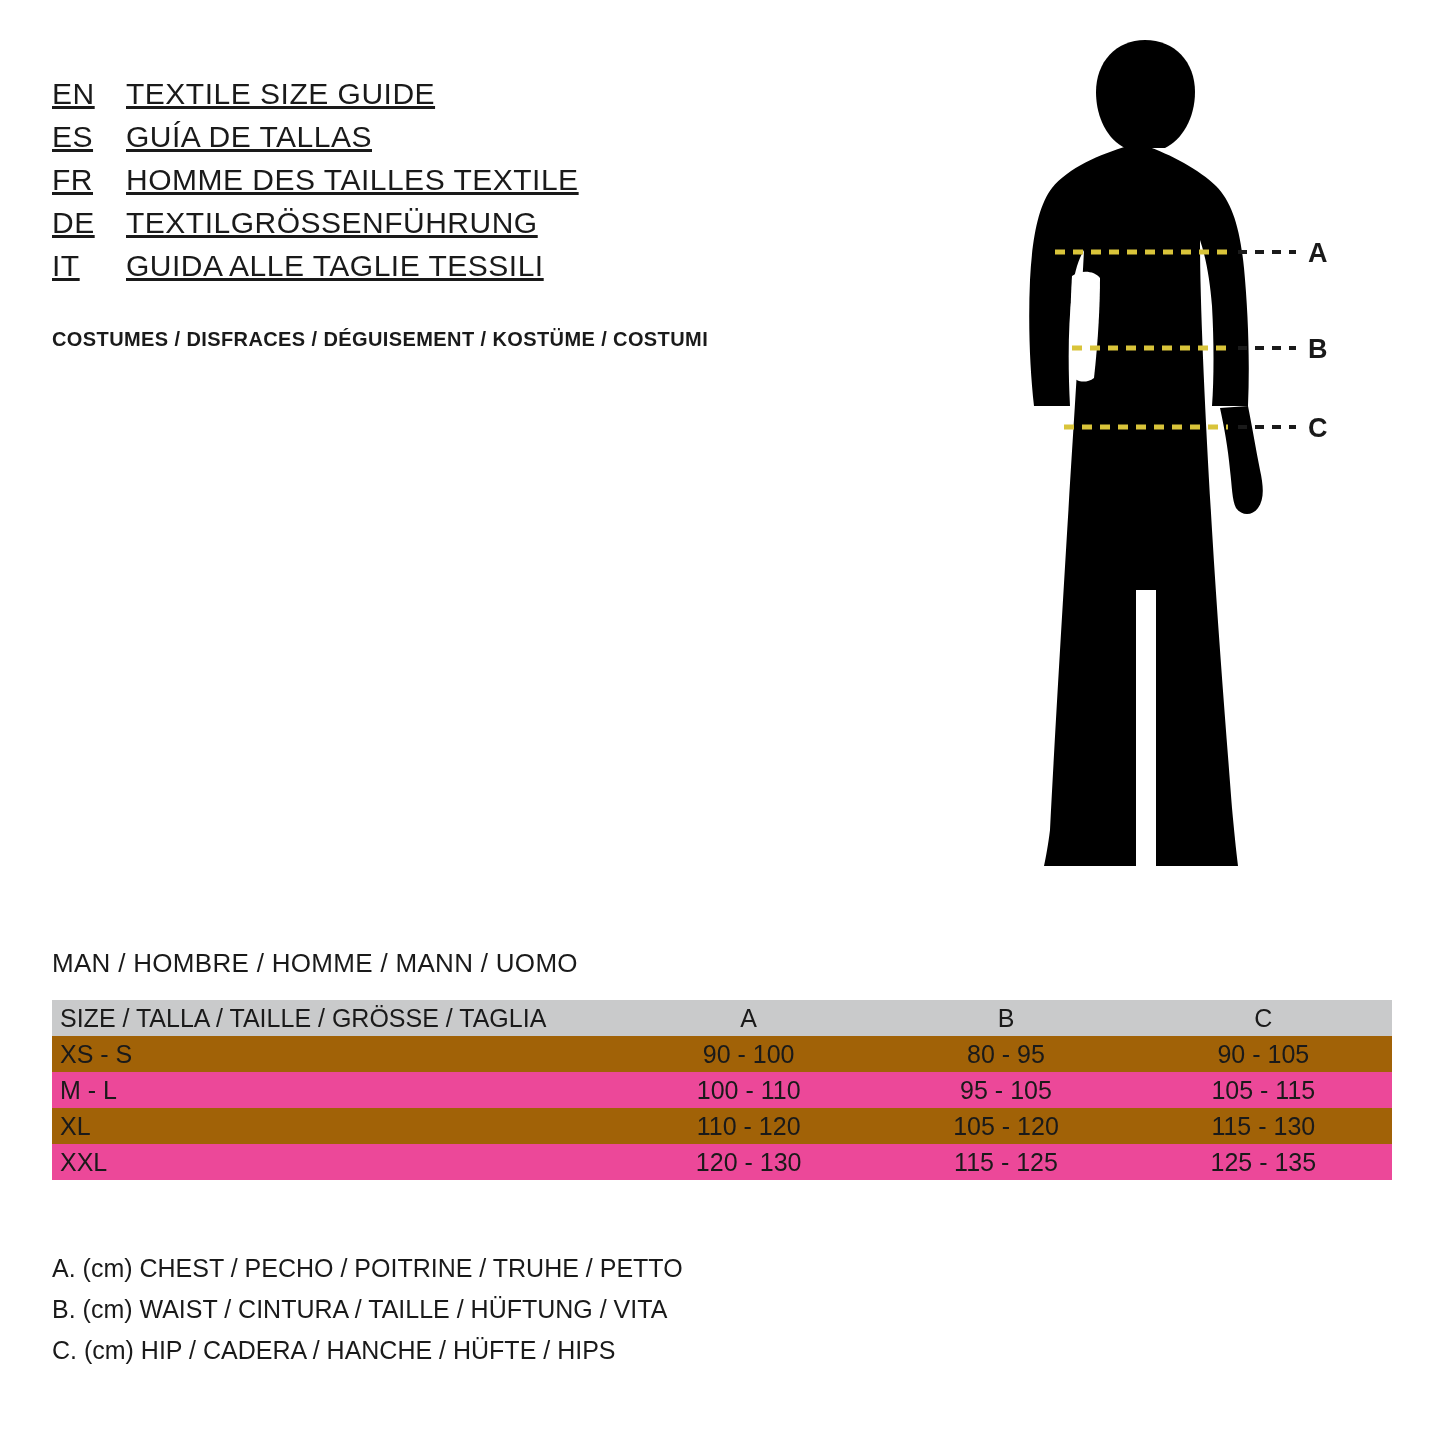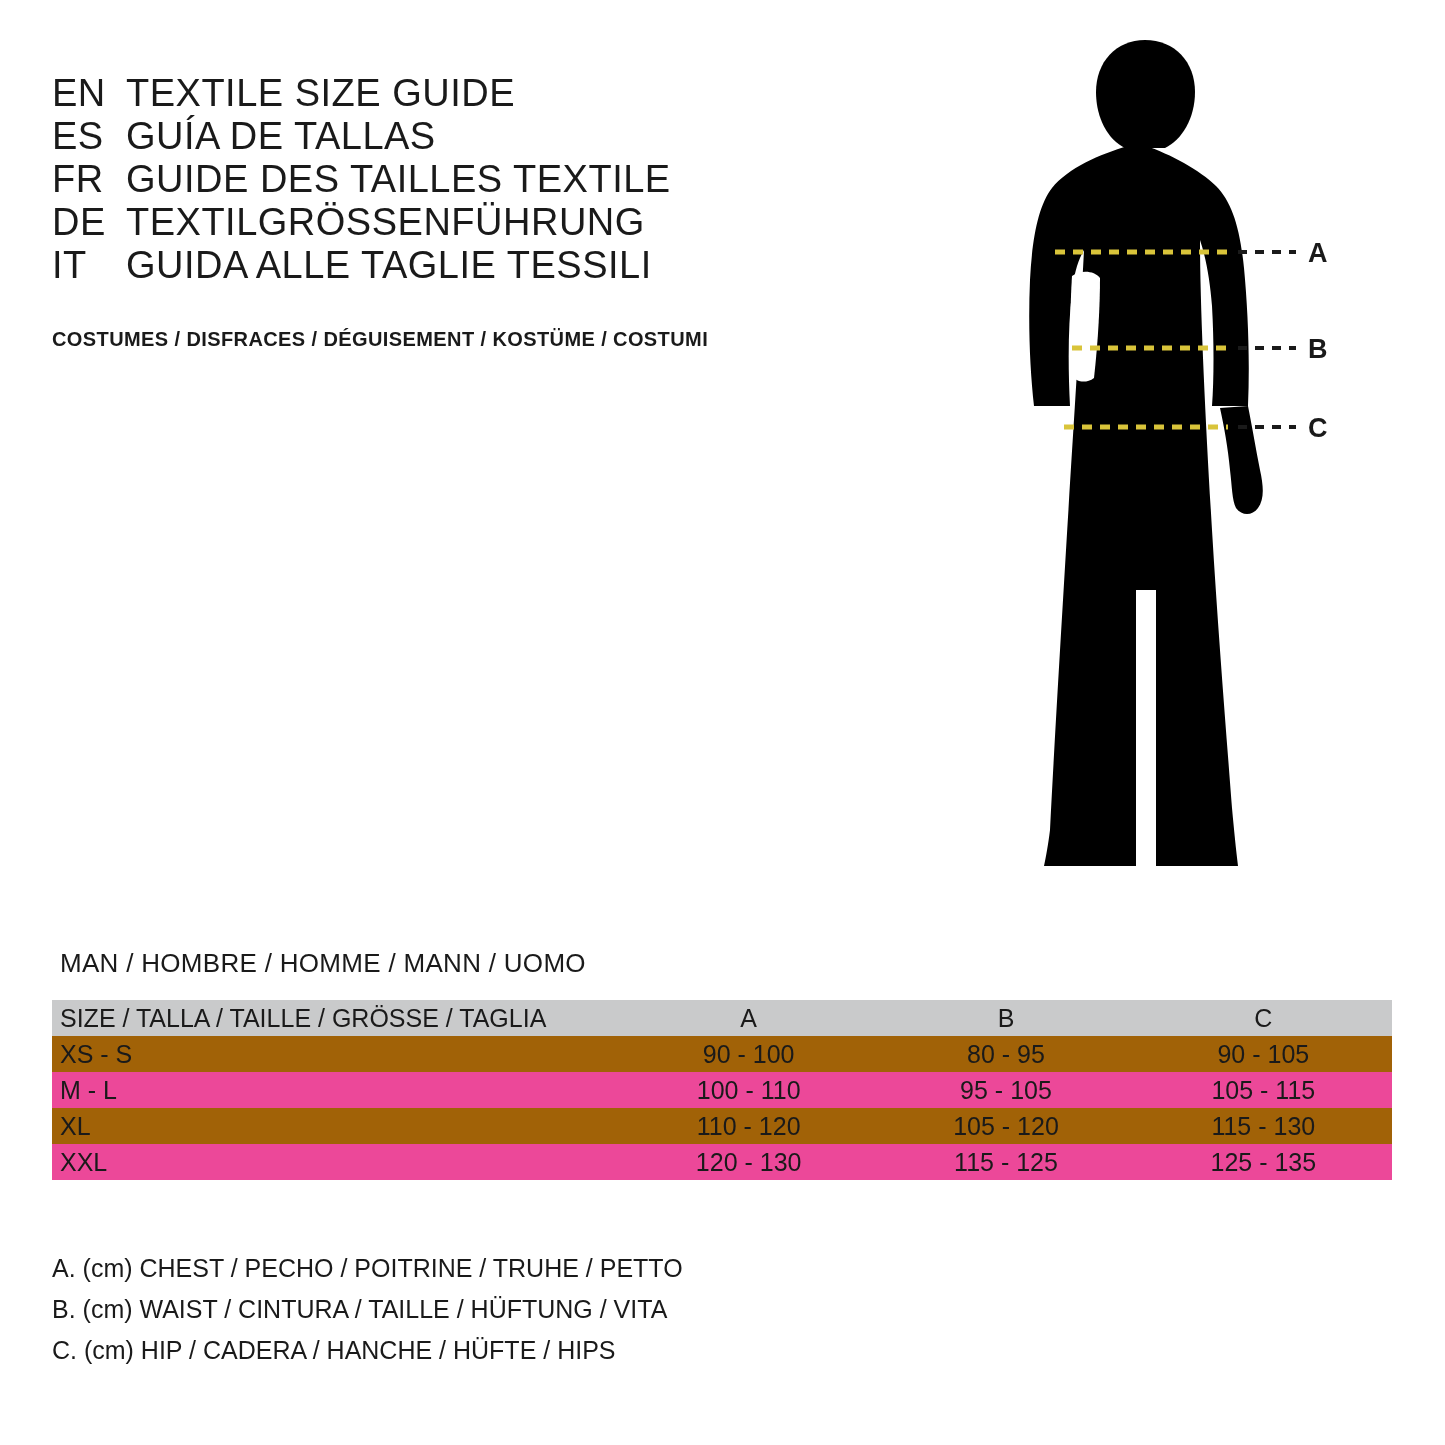--- a/index.html
+++ b/index.html
@@ -19,25 +19,26 @@
   
   .lang-block {
     position: absolute;
     left: 52px;
     top: 72px;
     width: 900px;
   }
   .lang-row {
     display: flex;
     align-items: baseline;
-    font-size: 38px;
+    font-size: 30px;
     letter-spacing: 0.5px;
     line-height: 43px;
     color: #1a1a1a;
     white-space: nowrap;
+    text-decoration: underline;
   }
   .lang-code {
     width: 74px;
     flex: 0 0 74px;
   }
   .lang-text { flex: 1 1 auto; }
 
   .costumes-line {
     position: absolute;
     left: 52px;
@@ -69,21 +70,20 @@
   }
 
   
   .table-title {
     position: absolute;
     left: 52px;
     top: 948px;
     font-size: 26px;
     letter-spacing: 0.3px;
     color: #1a1a1a;
-    margin-left: 8px;
   }
   table.size-table {
     position: absolute;
     left: 52px;
     top: 1000px;
     width: 1340px;
     border-collapse: collapse;
     font-size: 25px;
     color: #1a1a1a;
   }
@@ -122,21 +122,21 @@
   <div class="lang-row">
     <span class="lang-code">EN</span>
     <span class="lang-text">TEXTILE SIZE GUIDE</span>
   </div>
   <div class="lang-row">
     <span class="lang-code">ES</span>
     <span class="lang-text">GUÍA DE TALLAS</span>
   </div>
   <div class="lang-row">
     <span class="lang-code">FR</span>
-    <span class="lang-text">GUIDE DES TAILLES TEXTILE</span>
+    <span class="lang-text">HOMME DES TAILLES TEXTILE</span>
   </div>
   <div class="lang-row">
     <span class="lang-code">DE</span>
     <span class="lang-text">TEXTILGRÖSSENFÜHRUNG</span>
   </div>
   <div class="lang-row">
     <span class="lang-code">IT</span>
     <span class="lang-text">GUIDA ALLE TAGLIE TESSILI</span>
   </div>
 </div>

